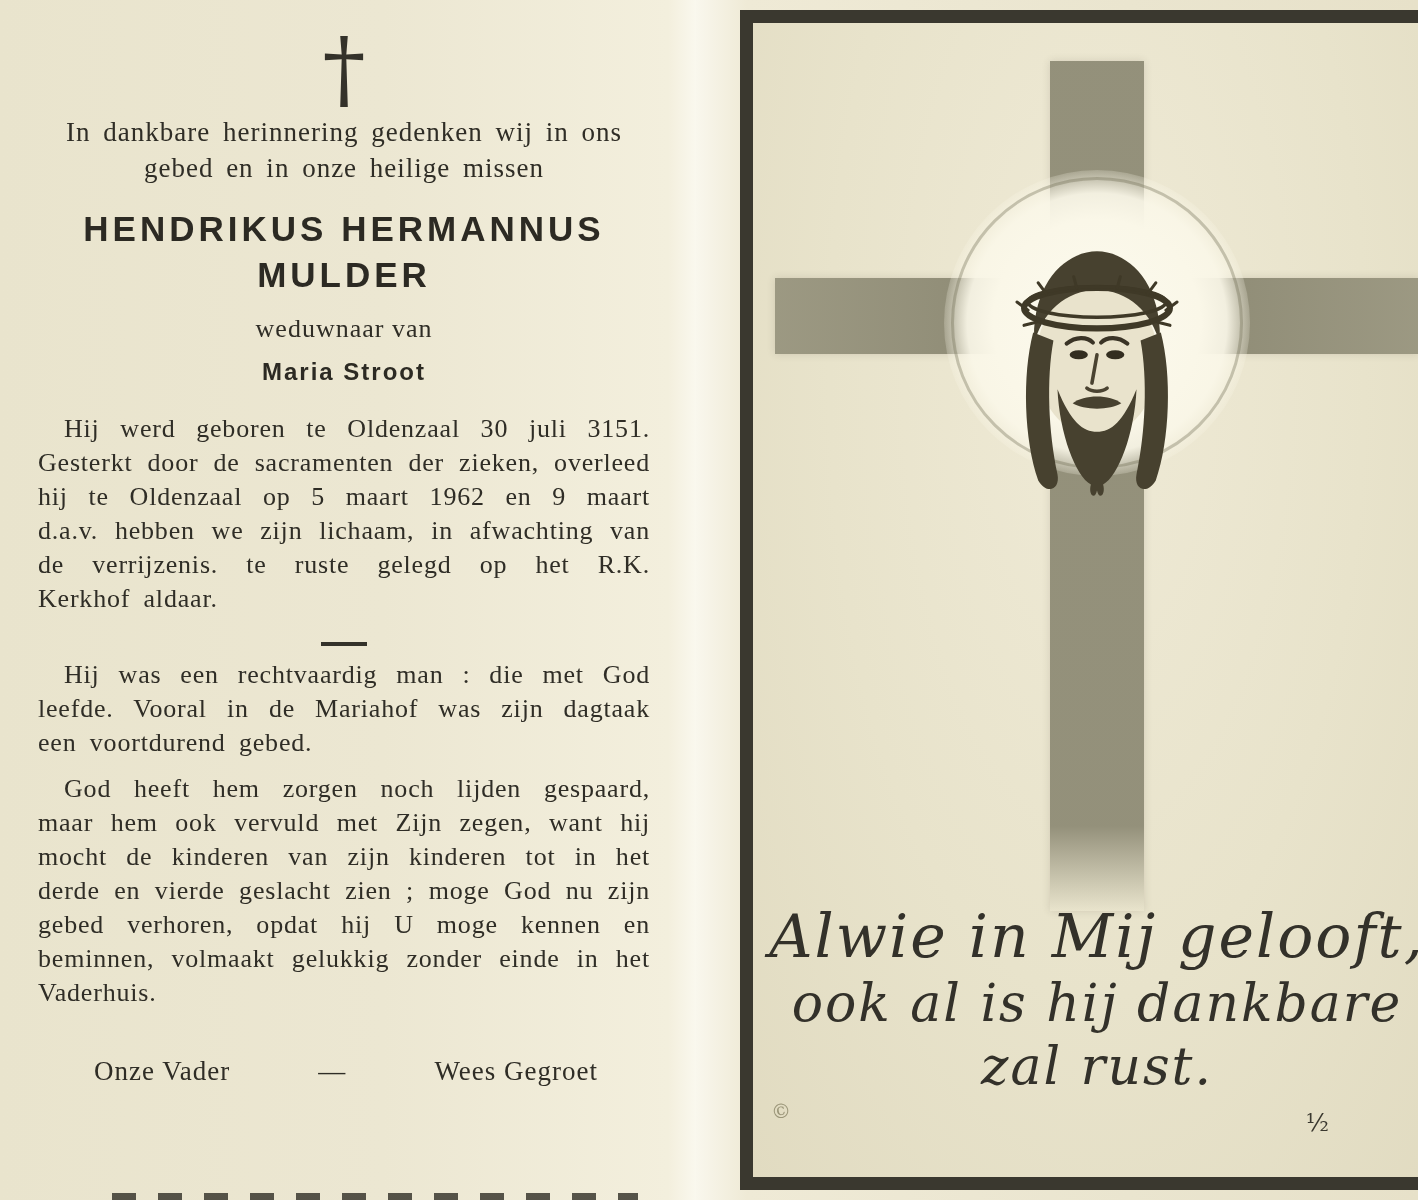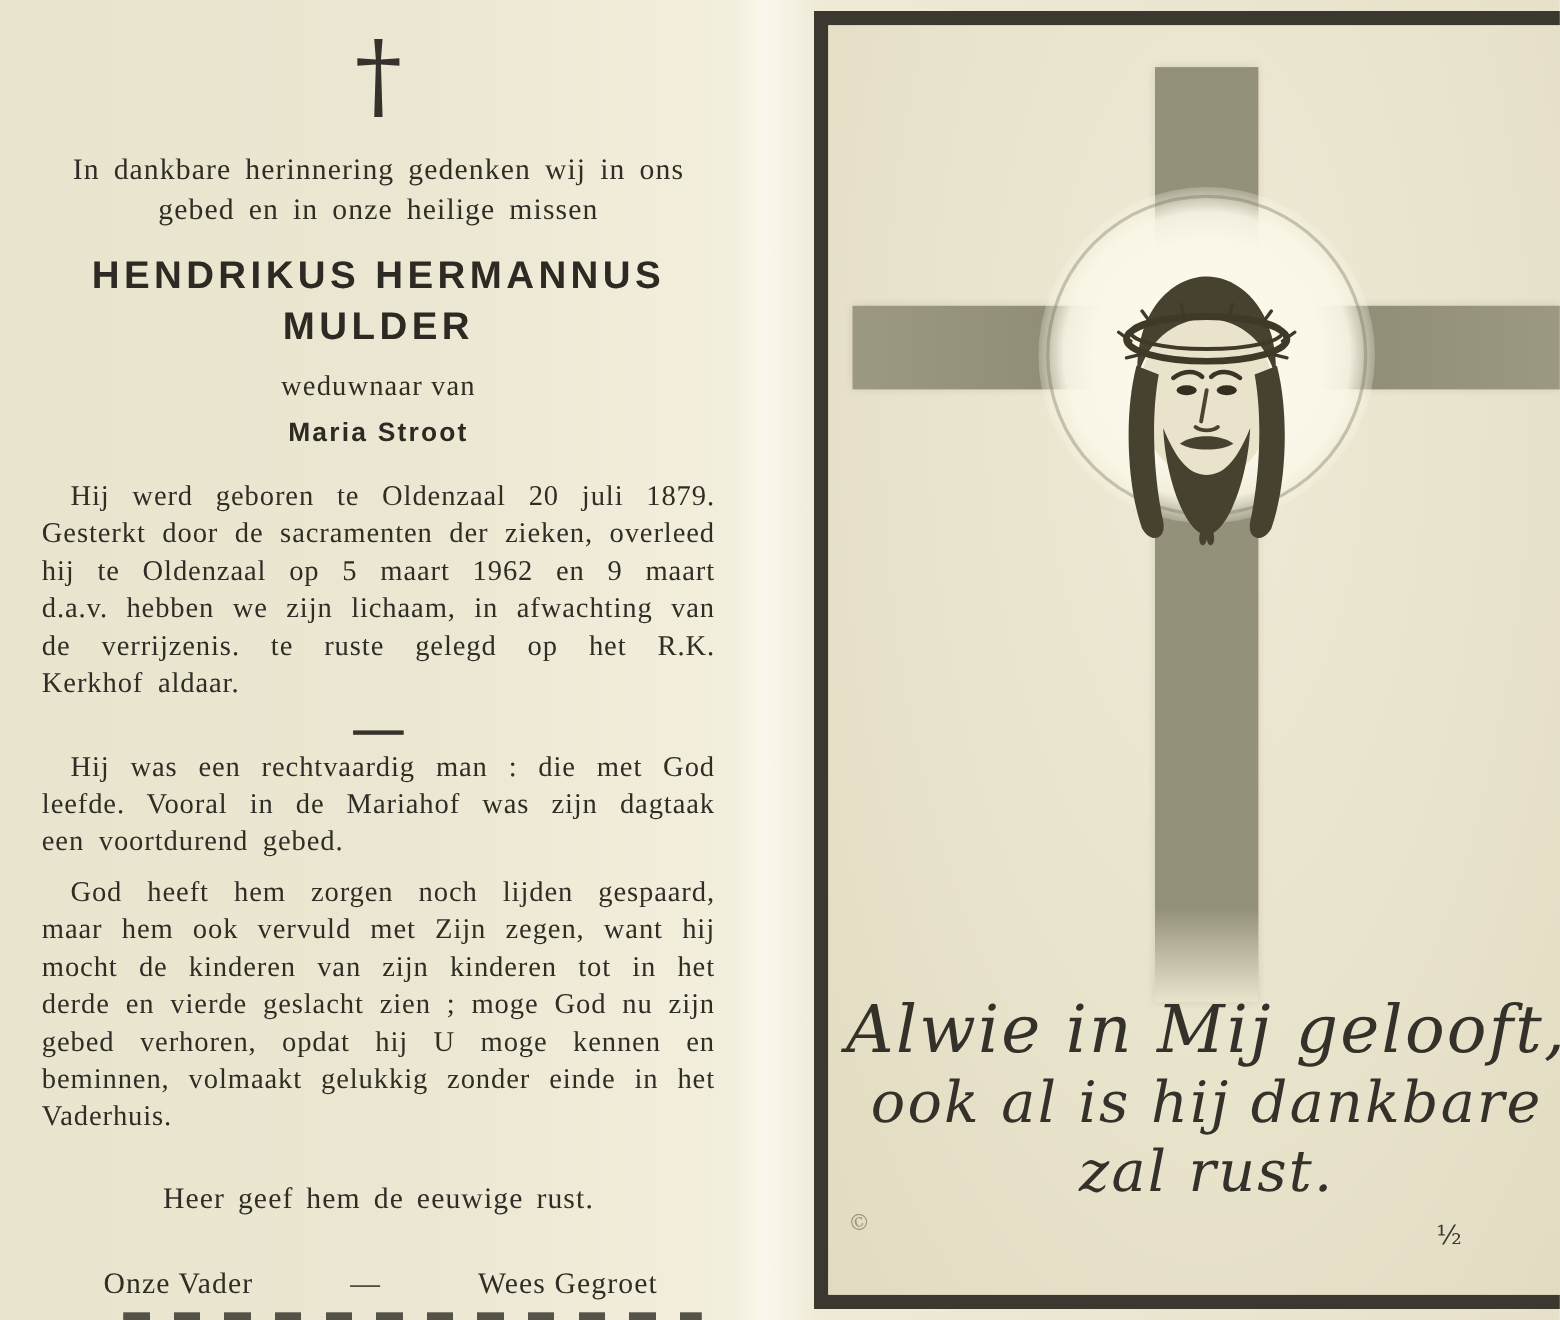--- a/index.html
+++ b/index.html
@@ -16,21 +16,21 @@
     position:absolute; left:0; top:0; width:696px; height:1200px;
     background:linear-gradient(90deg,#e9e4cd 0%, #ece7d2 55%, #f3efdd 96%, #faf8ee 100%);
   }
   .lp-inner { padding:24px 46px 0 38px; text-align:center; }
 
   .cross-glyph {
     font-size:86px; line-height:90px; font-weight:normal; color:#34322a;
     font-family:"DejaVu Serif", serif;
   }
   .intro {
-    margin-top:22px; font-size:27px; line-height:36px; letter-spacing:1px;
+    font-size:27px; line-height:36px; letter-spacing:1px;
     word-spacing:5px;
   }
   .name {
     margin-top:20px;
     font-family:"Liberation Sans", sans-serif; font-weight:bold;
     font-size:35px; line-height:46px; letter-spacing:4px; color:#2c2a23;text-align:center;
   }
   .relation { margin-top:16px; font-size:26px; letter-spacing:1px; }
   .spouse {
     margin-top:14px; font-family:"Liberation Sans", sans-serif; font-weight:bold;
@@ -116,25 +116,24 @@
 
 <div>
 
   <div class="left-page">
     <div class="lp-inner">
       <div class="cross-glyph">†</div>
       <p class="intro">In dankbare herinnering gedenken wij in ons gebed en in onze heilige missen</p>
       <h1 class="name">HENDRIKUS HERMANNUS MULDER</h1>
       <p class="relation">weduwnaar van</p>
       <p class="spouse">Maria Stroot</p>
-      <p class="para first">Hij werd geboren te Oldenzaal 20 juli 1879. Gesterkt door de sacramenten der zieken, overleed hij te Oldenzaal op 5 maart 1962 en 9 maart d.a.v. hebben we zijn lichaam, in afwachting van de verrijzenis. te ruste gelegd op het R.K. Kerkhof aldaar.</p>
+      <p class="para first">Hij werd geboren te Oldenzaal 30 juli 3151. Gesterkt door de sacramenten der zieken, overleed hij te Oldenzaal op 5 maart 1962 en 9 maart d.a.v. hebben we zijn lichaam, in afwachting van de verrijzenis. te ruste gelegd op het R.K. Kerkhof aldaar.</p>
       <div class="divider"></div>
       <p class="para">Hij was een rechtvaardig man : die met God leefde. Vooral in de Mariahof was zijn dagtaak een voortdurend gebed.</p>
       <p class="para">God heeft hem zorgen noch lijden gespaard, maar hem ook vervuld met Zijn zegen, want hij mocht de kinderen van zijn kinderen tot in het derde en vierde geslacht zien ; moge God nu zijn gebed verhoren, opdat hij U moge kennen en beminnen, volmaakt gelukkig zonder einde in het Vaderhuis.</p>
-      <p class="prayer">Heer geef hem de eeuwige rust.</p>
       <div class="prayer-row">
         <span>Onze Vader</span>
         <span>—</span>
         <span>Wees Gegroet</span>
       </div>
     </div>
     <div class="cutoff"></div>
   </div>
 
   <div class="right-page">

